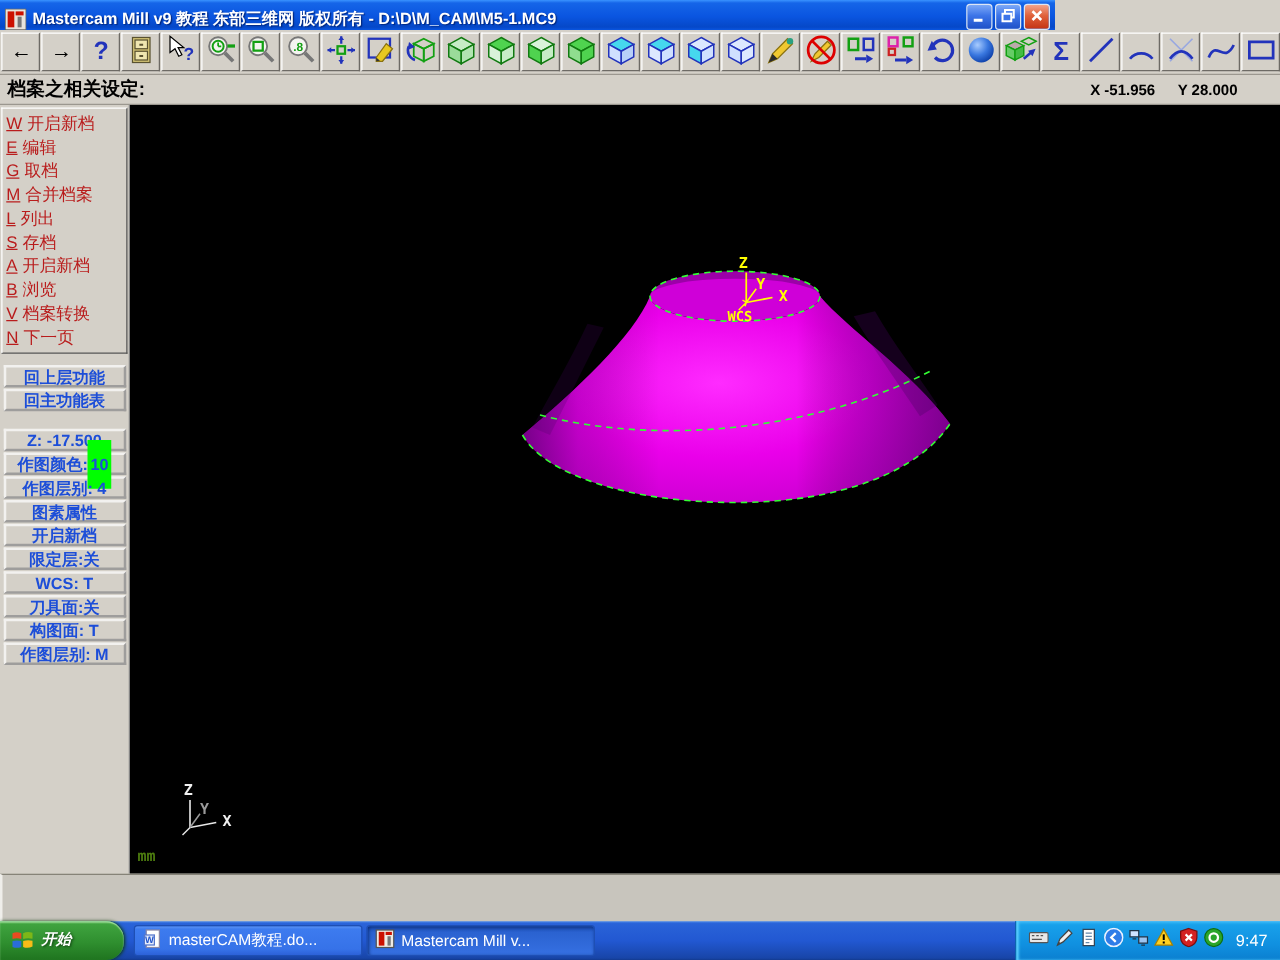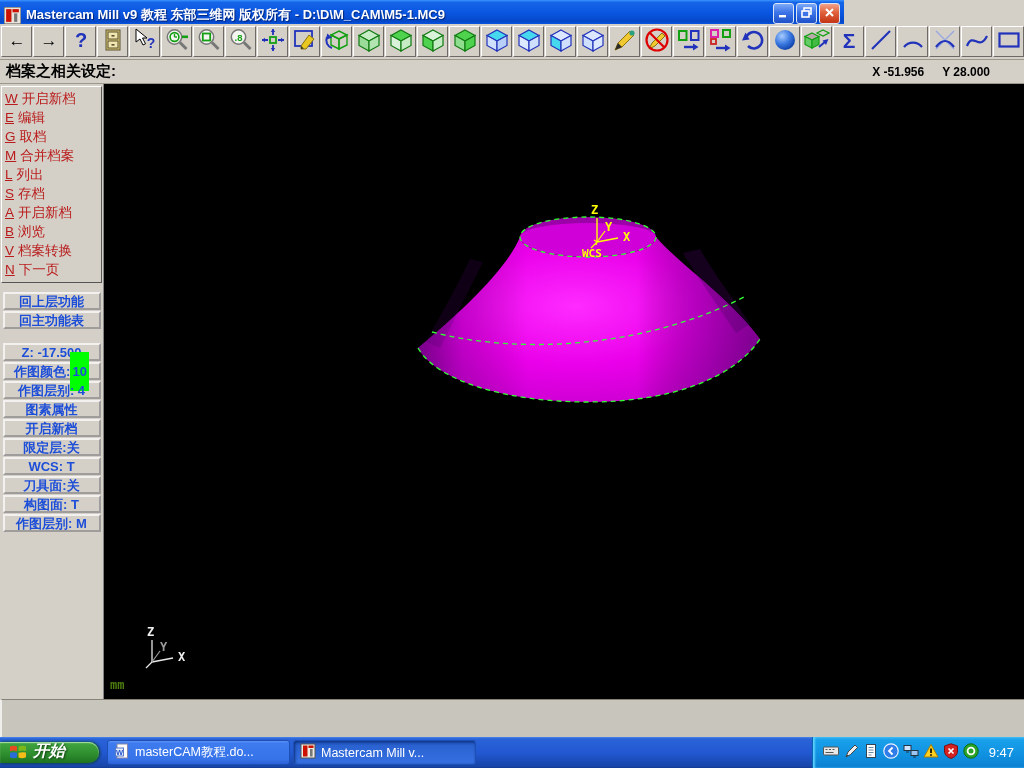--- a/index.html
+++ b/index.html
@@ -55,24 +55,24 @@
   .unit-label { position:absolute; left:6px; top:594px; color:#4d7c0f; font-size:12px; font-weight:bold; font-family:"DejaVu Sans Mono",monospace; }
 
   
   .msgstrip { position:absolute; left:0; top:699px; width:1024px; height:38px; background:#c8c5bd;
     border-top:1px solid #868378; border-left:2px solid #efeeea; }
 
   
   .taskbar { position:absolute; left:0; top:737px; width:1024px; height:31px;
     background:linear-gradient(180deg,#4a87e8 0%,#2a63d8 6%,#2258d2 50%,#1845a8 95%,#123a90 100%);
     display:flex; align-items:center; }
-  .start-btn { height:21px; width:99px; border:none; padding:0 16px 2px 8px;
+  .start-btn { height:31px; width:99px; border:none; padding:0 16px 2px 8px;
     background:linear-gradient(180deg,#68c468 0%,#3fa33f 8%,#2f8f2f 55%,#1f741f 100%);
     border-radius:0 14px 14px 0; box-shadow:inset 0 1px 1px #a8e0a0, 1px 0 3px #0a3a0a;
-    color:#fff; font-size:16px; font-style:italic; font-weight:bold; display:flex; align-items:center; gap:5px;
+    color:#fff; font-size:12px; font-style:italic; font-weight:bold; display:flex; align-items:center; gap:5px;
     text-shadow:1px 1px 2px #124012; }
   .start-btn svg { width:20px; height:20px; }
   .tasks { display:flex; gap:3px; margin-left:8px; flex:1; }
   .task-btn { width:183px; height:25px; border-radius:3px; border:1px solid #1e4fb4;
     background:linear-gradient(180deg,#5c94f5 0%,#3d7bef 10%,#3672e8 80%,#2c61d8 100%);
     color:#fff; font-size:12.5px; display:flex; align-items:center; gap:5px; padding:0 6px;
     white-space:nowrap; overflow:hidden; }
   .task-btn.active { background:linear-gradient(180deg,#1d50b8 0%,#2a62d0 20%,#3670e2 100%);
     box-shadow:inset 1px 1px 3px #0c2f7a;text-align:center; }
   .task-btn svg { width:16px; height:16px; flex:0 0 auto; }

